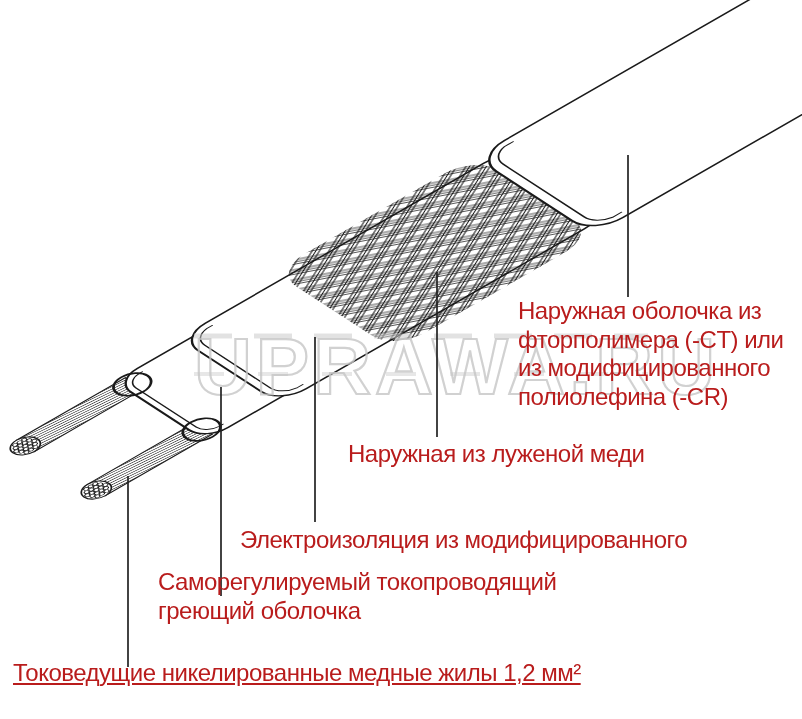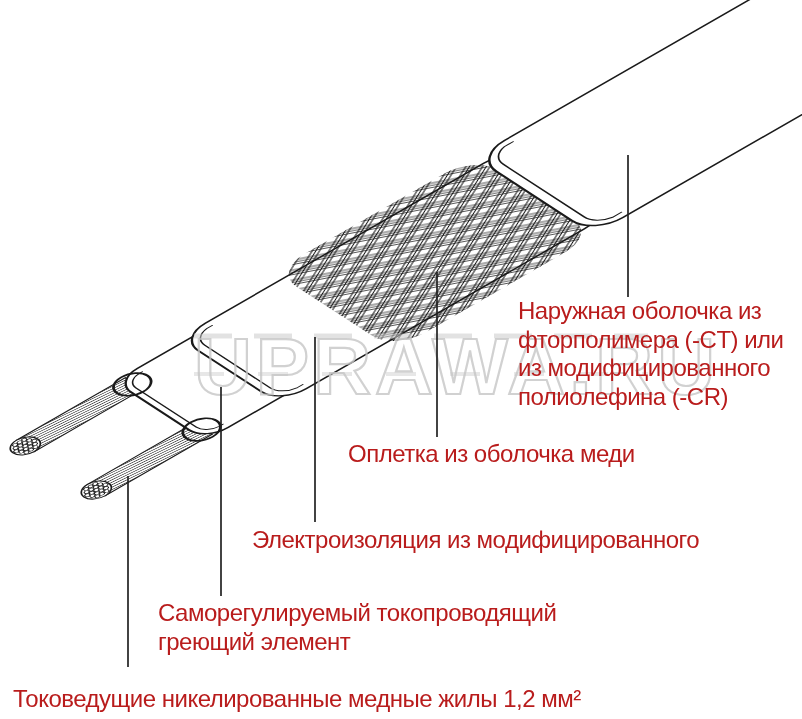--- a/index.html
+++ b/index.html
@@ -111,29 +111,29 @@
   </svg>
 
   <div class="label" style="left:518px;top:297px;">
     <div class="ln">Наружная оболочка из</div>
     <div class="ln">фторполимера (-CT) или</div>
     <div class="ln">из модифицированного</div>
     <div class="ln">полиолефина (-CR)</div>
   </div>
 
   <div class="label" style="left:348px;top:440px;">
-    <div class="ln">Оплетка из оболочка меди</div>
+    <div class="ln">Наружная из луженой меди</div>
   </div>
 
-  <div class="label" style="left:252px;top:526px;text-align:right;">
+  <div class="label" style="left:240px;top:526px;text-align:right;">
     <div class="ln">Электроизоляция из модифицированного</div>
   </div>
 
-  <div class="label" style="left:158px;top:599px;">
+  <div class="label" style="left:158px;top:568px;">
     <div class="ln">Саморегулируемый токопроводящий</div>
-    <div class="ln">греющий элемент</div>
+    <div class="ln">греющий оболочка</div>
   </div>
 
-  <div class="label" style="left:13px;top:685px;">
+  <div class="label" style="left:13px;top:659px;text-decoration:underline;">
     <div class="ln">Токоведущие никелированные медные жилы 1,2 мм²</div>
   </div>
 
 </div>
 
 </body></html>

